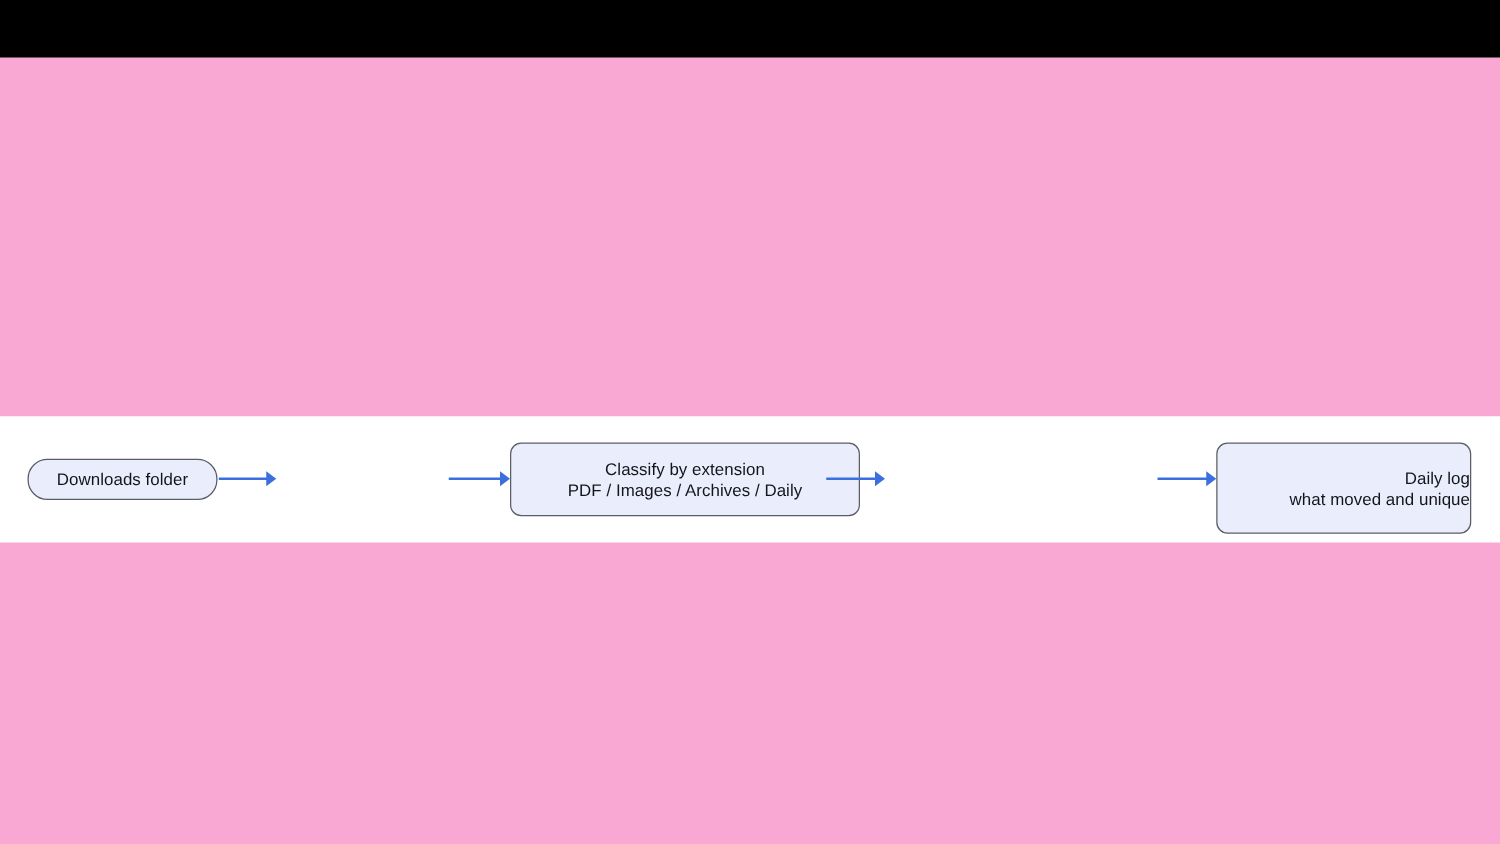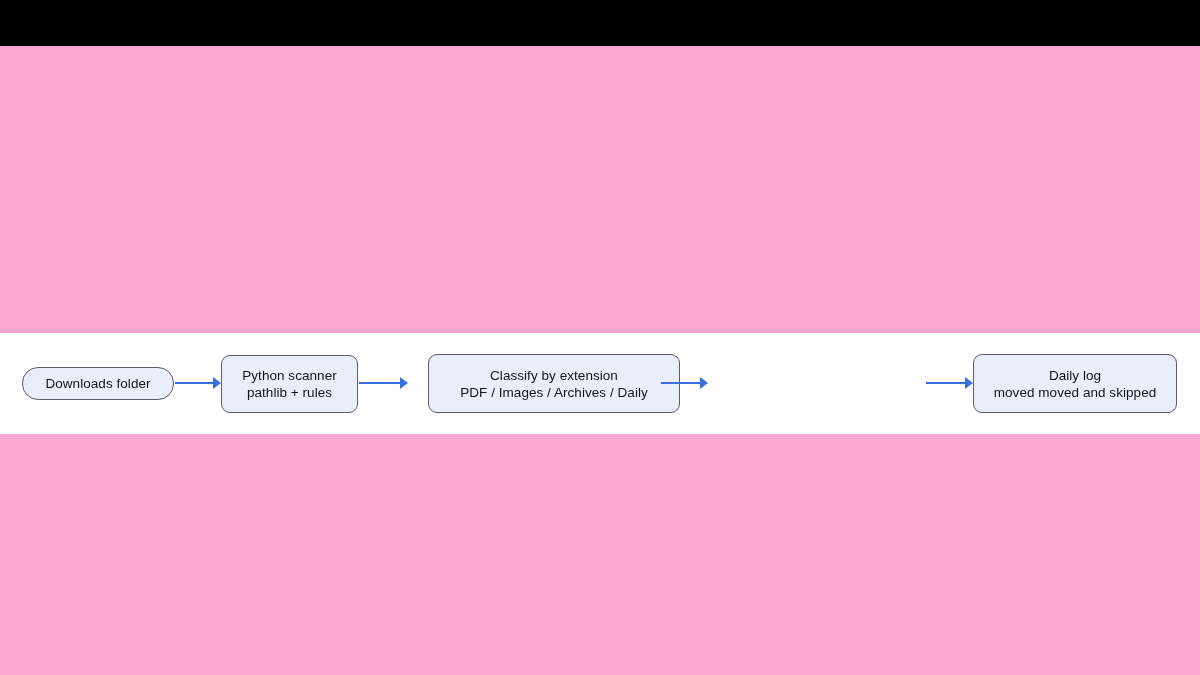--- a/index.html
+++ b/index.html
@@ -61,23 +61,23 @@
     white-space: nowrap;
     letter-spacing: 0.05px;
   }
   .node .ln {
     display: block;
   }
 
   
   #node-source   { left: 22px;  top: 34px; width: 152px; height: 33px; border-radius: 16px; }
   #node-scanner  { left: 221px; top: 22px; width: 137px; height: 58px; }
-  #node-classify { left: 428px; top: 21px; width: 252px; height: 59px; }
+  #node-classify { left: 408px; top: 21px; width: 280px; height: 59px; }
   #node-move     { left: 708px; top: 21px; width: 217px; height: 59px; }
-  #node-log      { left: 973px; top: 21px; width: 204px; height: 59px; }
+  #node-log      { left: 973px; top: 21px; width: 204px; height: 73px; align-items: flex-end; }
 
   
   .edge {
     position: absolute;
     height: 12px;
     top: 44px;
   }
   .edge .shaft {
     position: absolute;
     left: 0;
@@ -112,24 +112,20 @@
 
     <div class="node" id="node-source">
       <span class="ln">Downloads folder</span>
     </div>
 
     <div class="edge" id="edge-1">
       <div class="shaft"></div>
       <div class="head"></div>
     </div>
 
-    <div class="node" id="node-scanner">
-      <span class="ln">Python scanner</span>
-      <span class="ln">pathlib + rules</span>
-    </div>
 
     <div class="edge" id="edge-2">
       <div class="shaft"></div>
       <div class="head"></div>
     </div>
 
     <div class="node" id="node-classify">
       <span class="ln">Classify by extension</span>
       <span class="ln">PDF / Images / Archives / Daily</span>
     </div>
@@ -140,17 +136,17 @@
     </div>
 
 
     <div class="edge" id="edge-4">
       <div class="shaft"></div>
       <div class="head"></div>
     </div>
 
     <div class="node" id="node-log">
       <span class="ln">Daily log</span>
-      <span class="ln">moved moved and skipped</span>
+      <span class="ln">what moved and unique</span>
     </div>
 
   </div>
 </div>
 
 </body></html>

